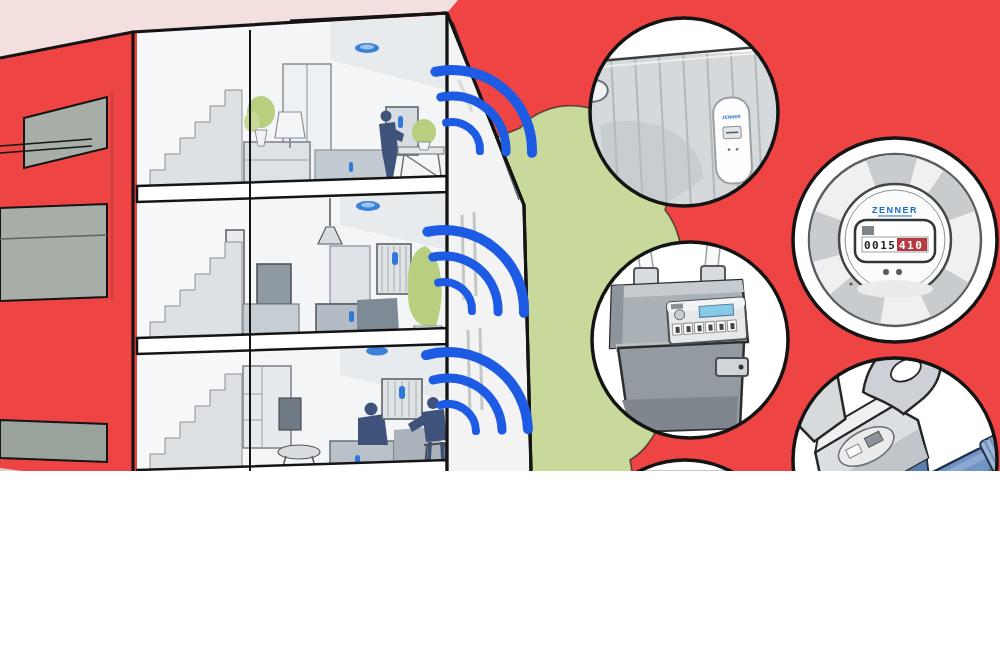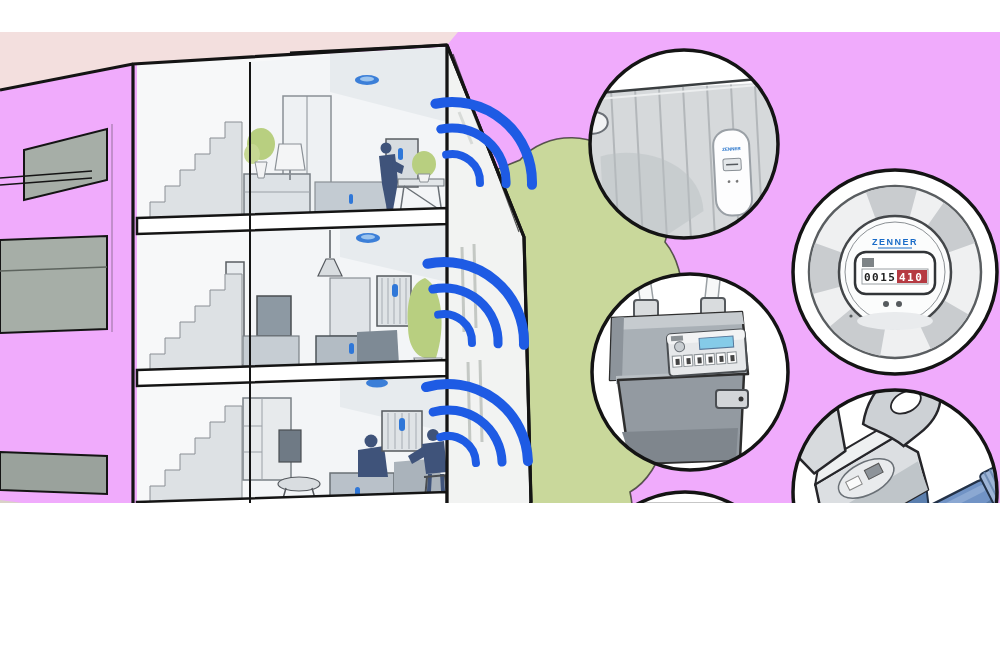--- a/index.html
+++ b/index.html
@@ -1,17 +1,17 @@
 <!DOCTYPE html>
 <html><head>
 <meta charset="utf-8">
 <style>
   html,body{margin:0;padding:0;background:#fff;}
-  .stage{position:relative;width:1000px;height:471px;overflow:hidden;background:#f0abfc;
-         font-family:"Liberation Sans", sans-serif;margin-top:32px;}
+  .stage{position:relative;width:1000px;height:471px;overflow:hidden;background:#ef4444;
+         font-family:"Liberation Sans", sans-serif;}
   svg{position:absolute;left:0;top:0;}
   text{user-select:none;}
   .brand{fill:#1a6cc8;font-weight:bold;font-family:"Liberation Sans",sans-serif;}
   .digits{font-family:"DejaVu Sans Mono",monospace;font-weight:bold;}
 </style>
 </head>
 <body>
 
 <div class="stage">
 <svg width="1000" height="667" viewBox="0 0 1000 667">

